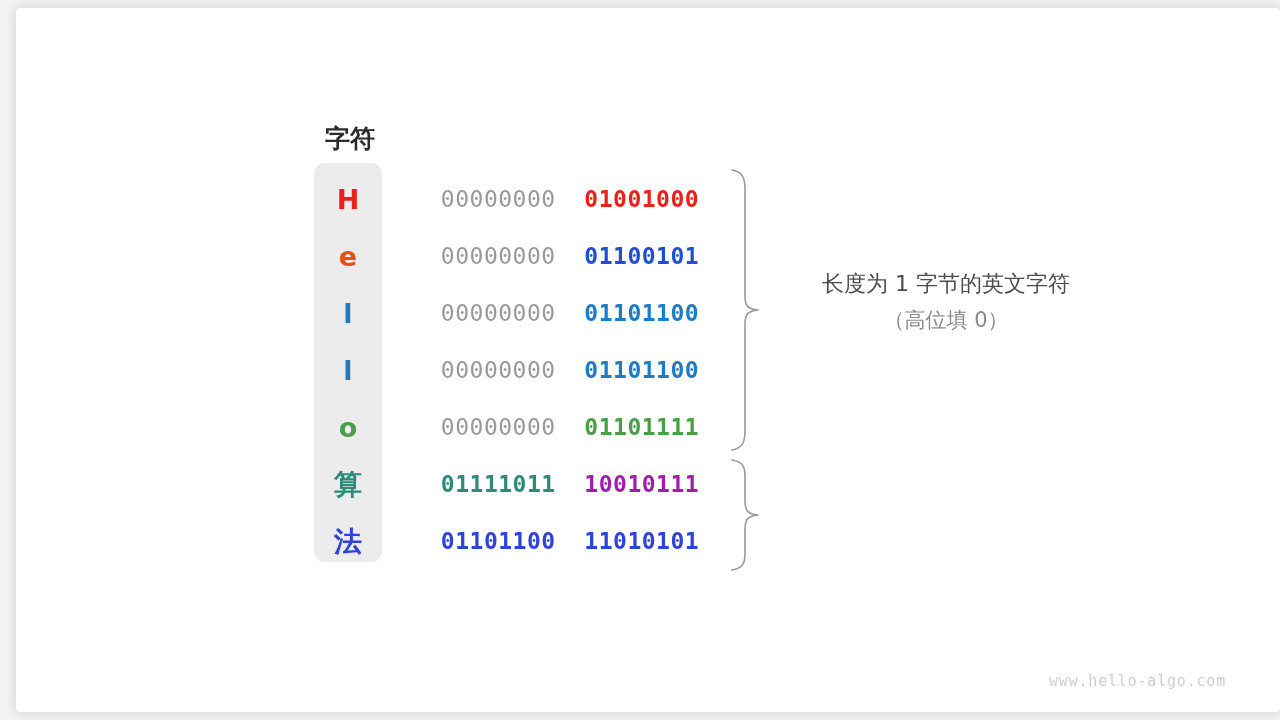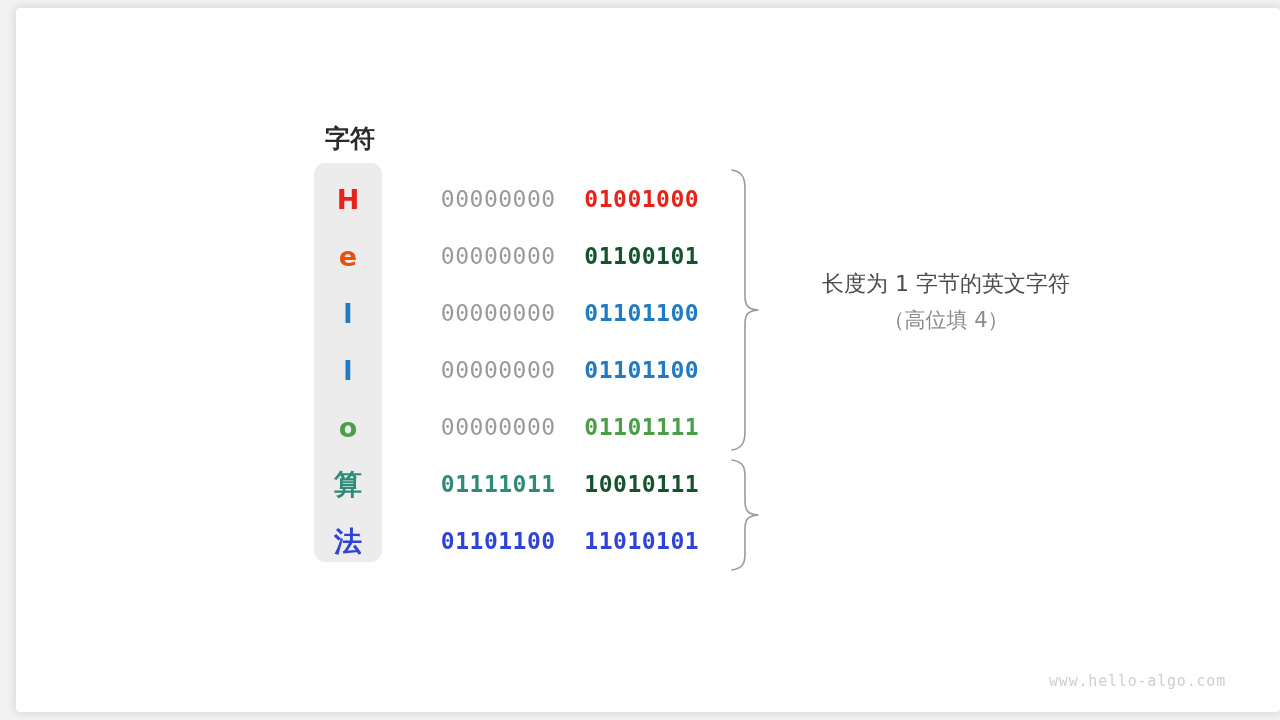--- a/index.html
+++ b/index.html
@@ -171,46 +171,46 @@
     <div id="figure">
 
       <div class="col-header" id="header-char">字符</div>
 
       <div id="char-column"></div>
 
       <div id="rows-layer">
           <div class="row-char" style="top: 163px; color: rgb(232, 34, 26);">H</div>
           <div class="row-bits" style="top: 163px;"><span class="byte-hi">00000000</span><span class="byte-gap">&nbsp;&nbsp;</span><span class="byte-lo" style="color: rgb(232, 34, 26);">01001000</span></div>
           <div class="row-char" style="top: 220px; color: rgb(232, 80, 15);">e</div>
-          <div class="row-bits" style="top: 220px;"><span class="byte-hi">00000000</span><span class="byte-gap">&nbsp;&nbsp;</span><span class="byte-lo" style="color: #14532d;">01100101</span></div>
+          <div class="row-bits" style="top: 220px;"><span class="byte-hi">00000000</span><span class="byte-gap">&nbsp;&nbsp;</span><span class="byte-lo" style="color: #1d4ed8;">01100101</span></div>
           <div class="row-char" style="top: 277px; color: rgb(31, 123, 196);">l</div>
           <div class="row-bits" style="top: 277px;"><span class="byte-hi">00000000</span><span class="byte-gap">&nbsp;&nbsp;</span><span class="byte-lo" style="color: rgb(31, 123, 196);">01101100</span></div>
           <div class="row-char" style="top: 334px; color: rgb(31, 123, 196);">l</div>
           <div class="row-bits" style="top: 334px;"><span class="byte-hi">00000000</span><span class="byte-gap">&nbsp;&nbsp;</span><span class="byte-lo" style="color: rgb(31, 123, 196);">01101100</span></div>
           <div class="row-char" style="top: 391px; color: rgb(74, 158, 71);">o</div>
           <div class="row-bits" style="top: 391px;"><span class="byte-hi">00000000</span><span class="byte-gap">&nbsp;&nbsp;</span><span class="byte-lo" style="color: rgb(74, 158, 71);">01101111</span></div>
           <div class="row-char cjk" style="top: 448px; color: rgb(46, 139, 121);">算</div>
-          <div class="row-bits" style="top: 448px;"><span class="byte-hi filled" style="color: rgb(46, 139, 121);">01111011</span><span class="byte-gap">&nbsp;&nbsp;</span><span class="byte-lo" style="color: #14532d;">10010111</span></div>
+          <div class="row-bits" style="top: 448px;"><span class="byte-hi filled" style="color: rgb(46, 139, 121);">01111011</span><span class="byte-gap">&nbsp;&nbsp;</span><span class="byte-lo" style="color: #a21caf;">10010111</span></div>
           <div class="row-char cjk" style="top: 505px; color: rgb(47, 67, 216);">法</div>
           <div class="row-bits" style="top: 505px;"><span class="byte-hi filled" style="color: rgb(47, 67, 216);">01101100</span><span class="byte-gap">&nbsp;&nbsp;</span><span class="byte-lo" style="color: rgb(47, 67, 216);">11010101</span></div>
         </div>
 
       <svg class="brace" id="brace-english" style="left:712px; top:158px;" width="36" height="288" viewBox="0 0 36 288">
         <path d="M4,4 C16,6 17,14 17,24 L17,130 C17,140 20,143 30,144
                  C20,145 17,148 17,158 L17,264 C17,274 16,282 4,284" fill="none" stroke="#9a9a9a" stroke-width="1.6" stroke-linecap="round" stroke-linejoin="round"></path>
       </svg>
 
       <svg class="brace" id="brace-chinese" style="left:712px; top:448px;" width="36" height="118" viewBox="0 0 36 118">
         <path d="M4,4 C16,6 17,12 17,21 L17,45 C17,55 20,58 30,59
                  C20,60 17,63 17,73 L17,97 C17,106 16,112 4,114" fill="none" stroke="#9a9a9a" stroke-width="1.6" stroke-linecap="round" stroke-linejoin="round"></path>
       </svg>
 
       <div class="annotation" id="annotation-english">
         <span>长度为 1 字节的英文字符</span>
-        <span class="sub">（高位填 4）</span>
+        <span class="sub">（高位填 0）</span>
       </div>
 
 
       <div id="watermark">www.hello-algo.com</div>
 
     </div>
   </div>
 </div>
 
 </body></html>

